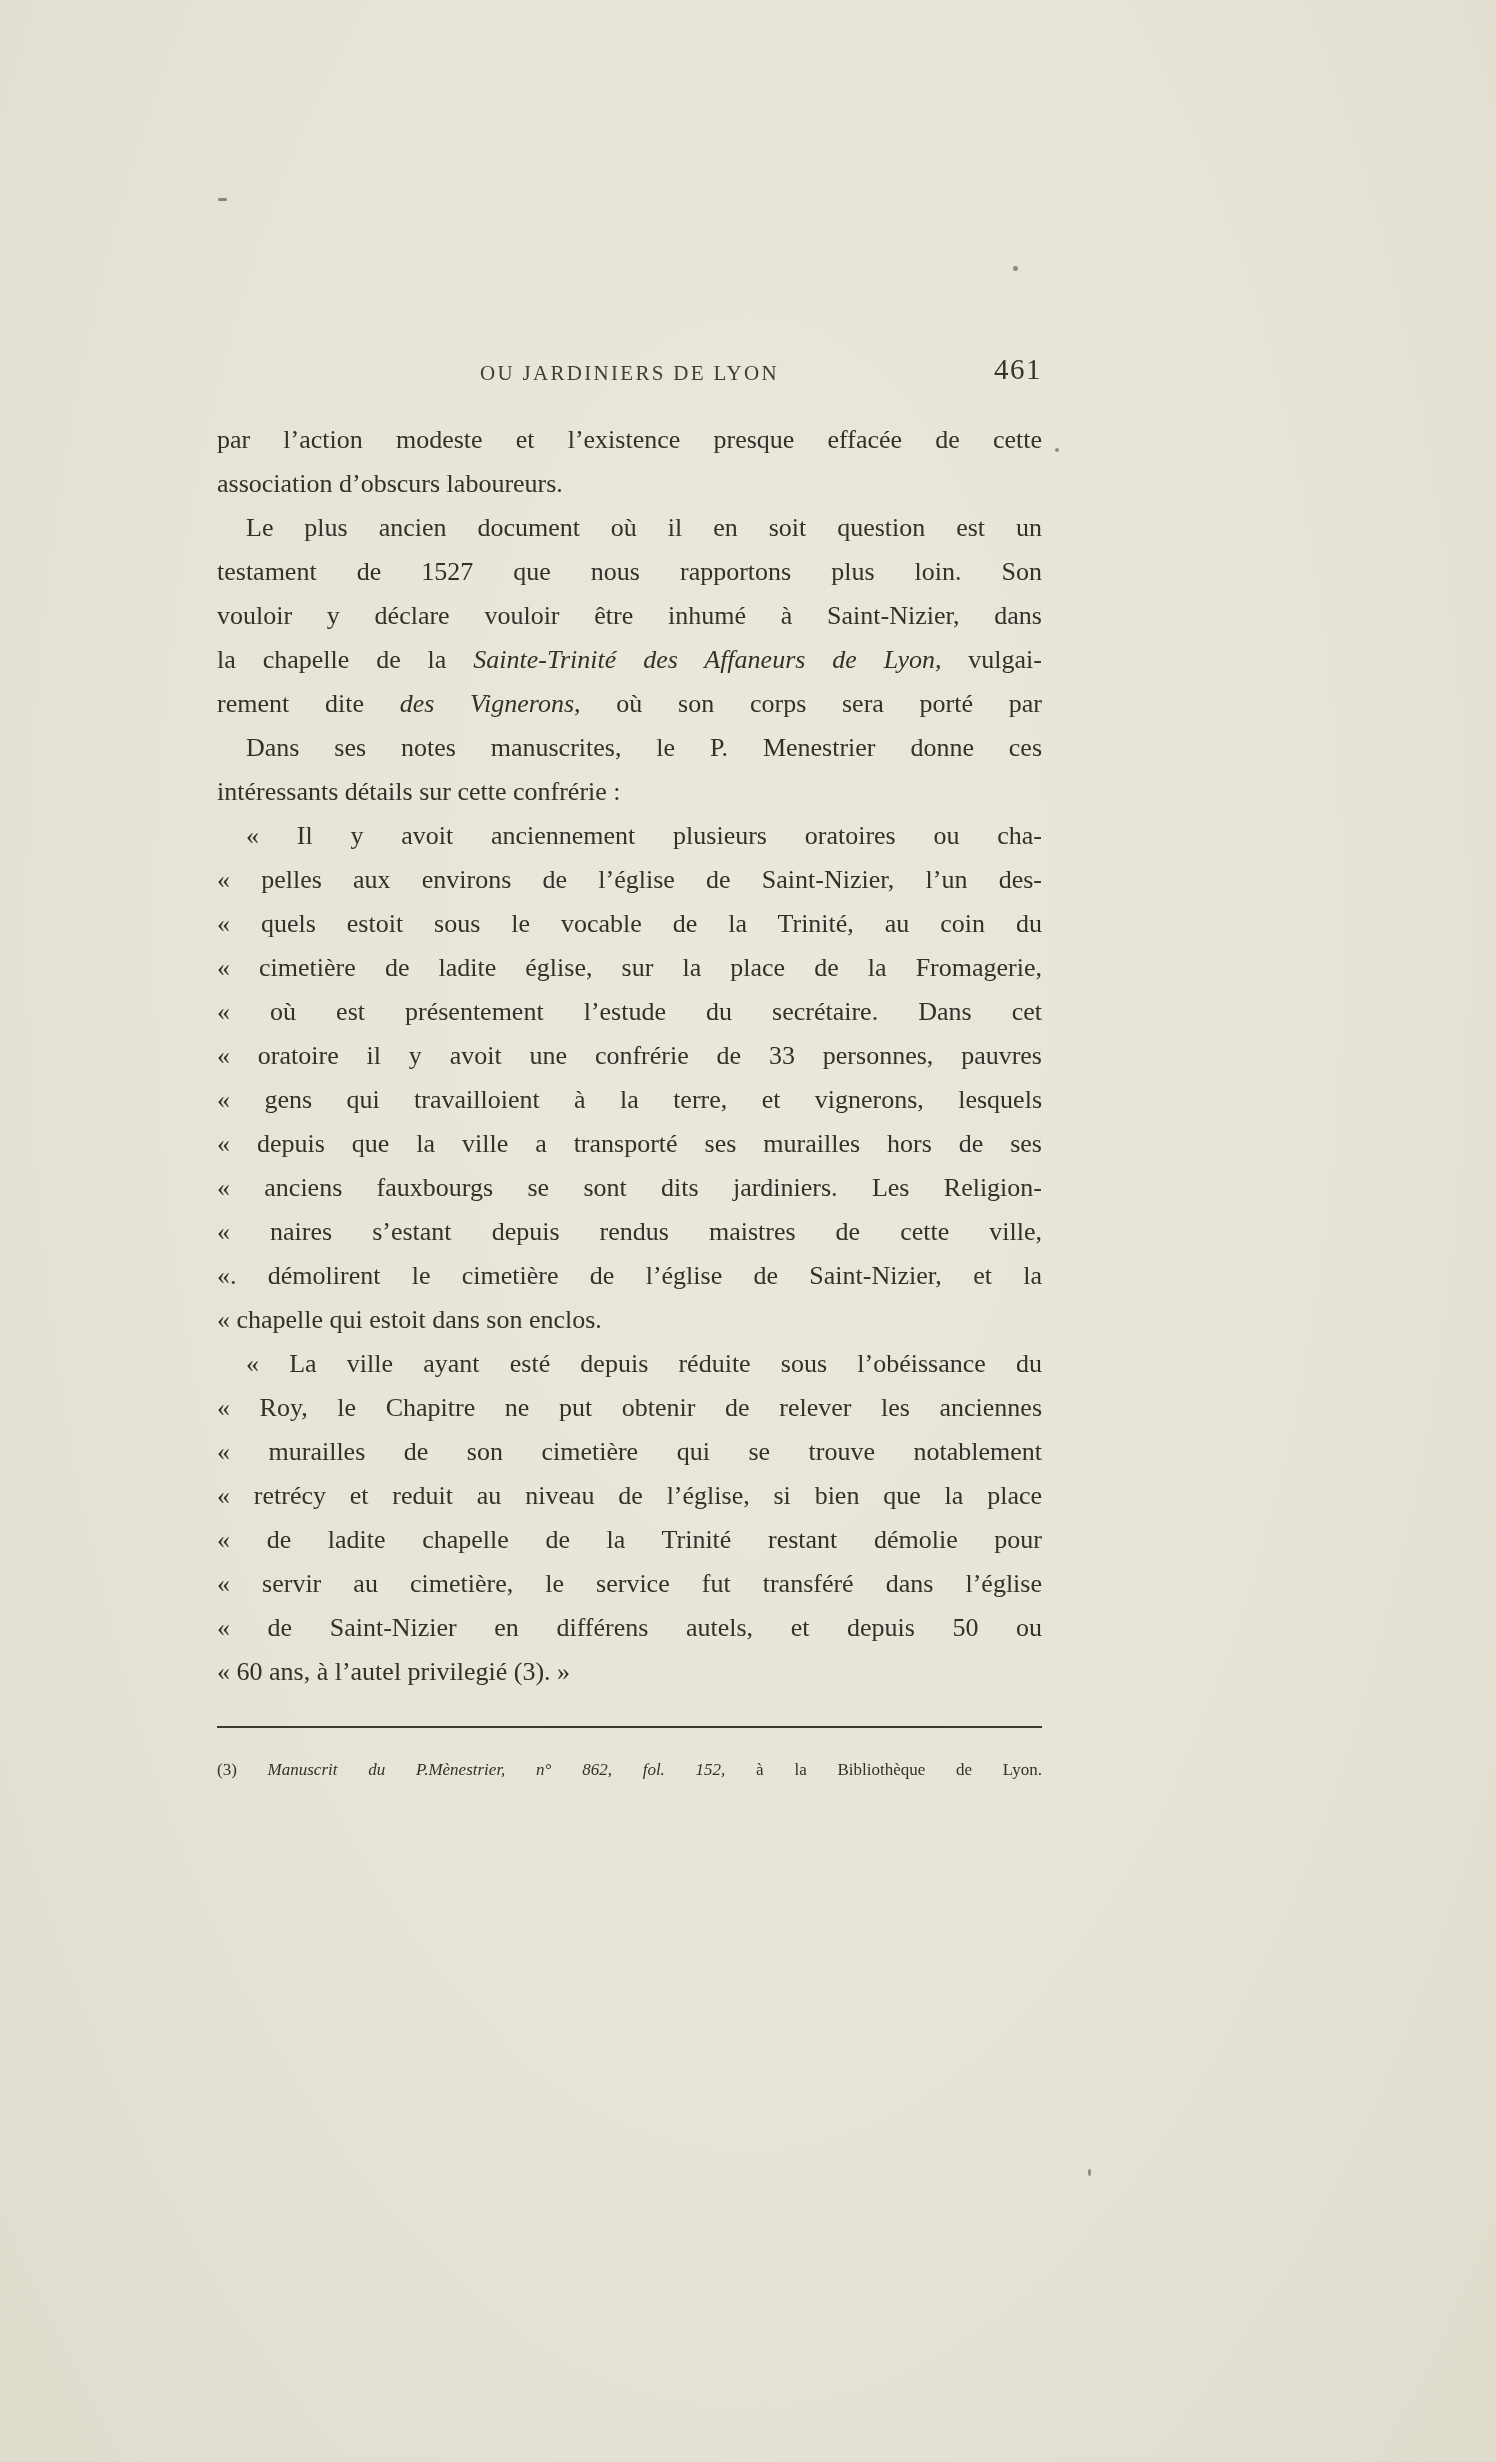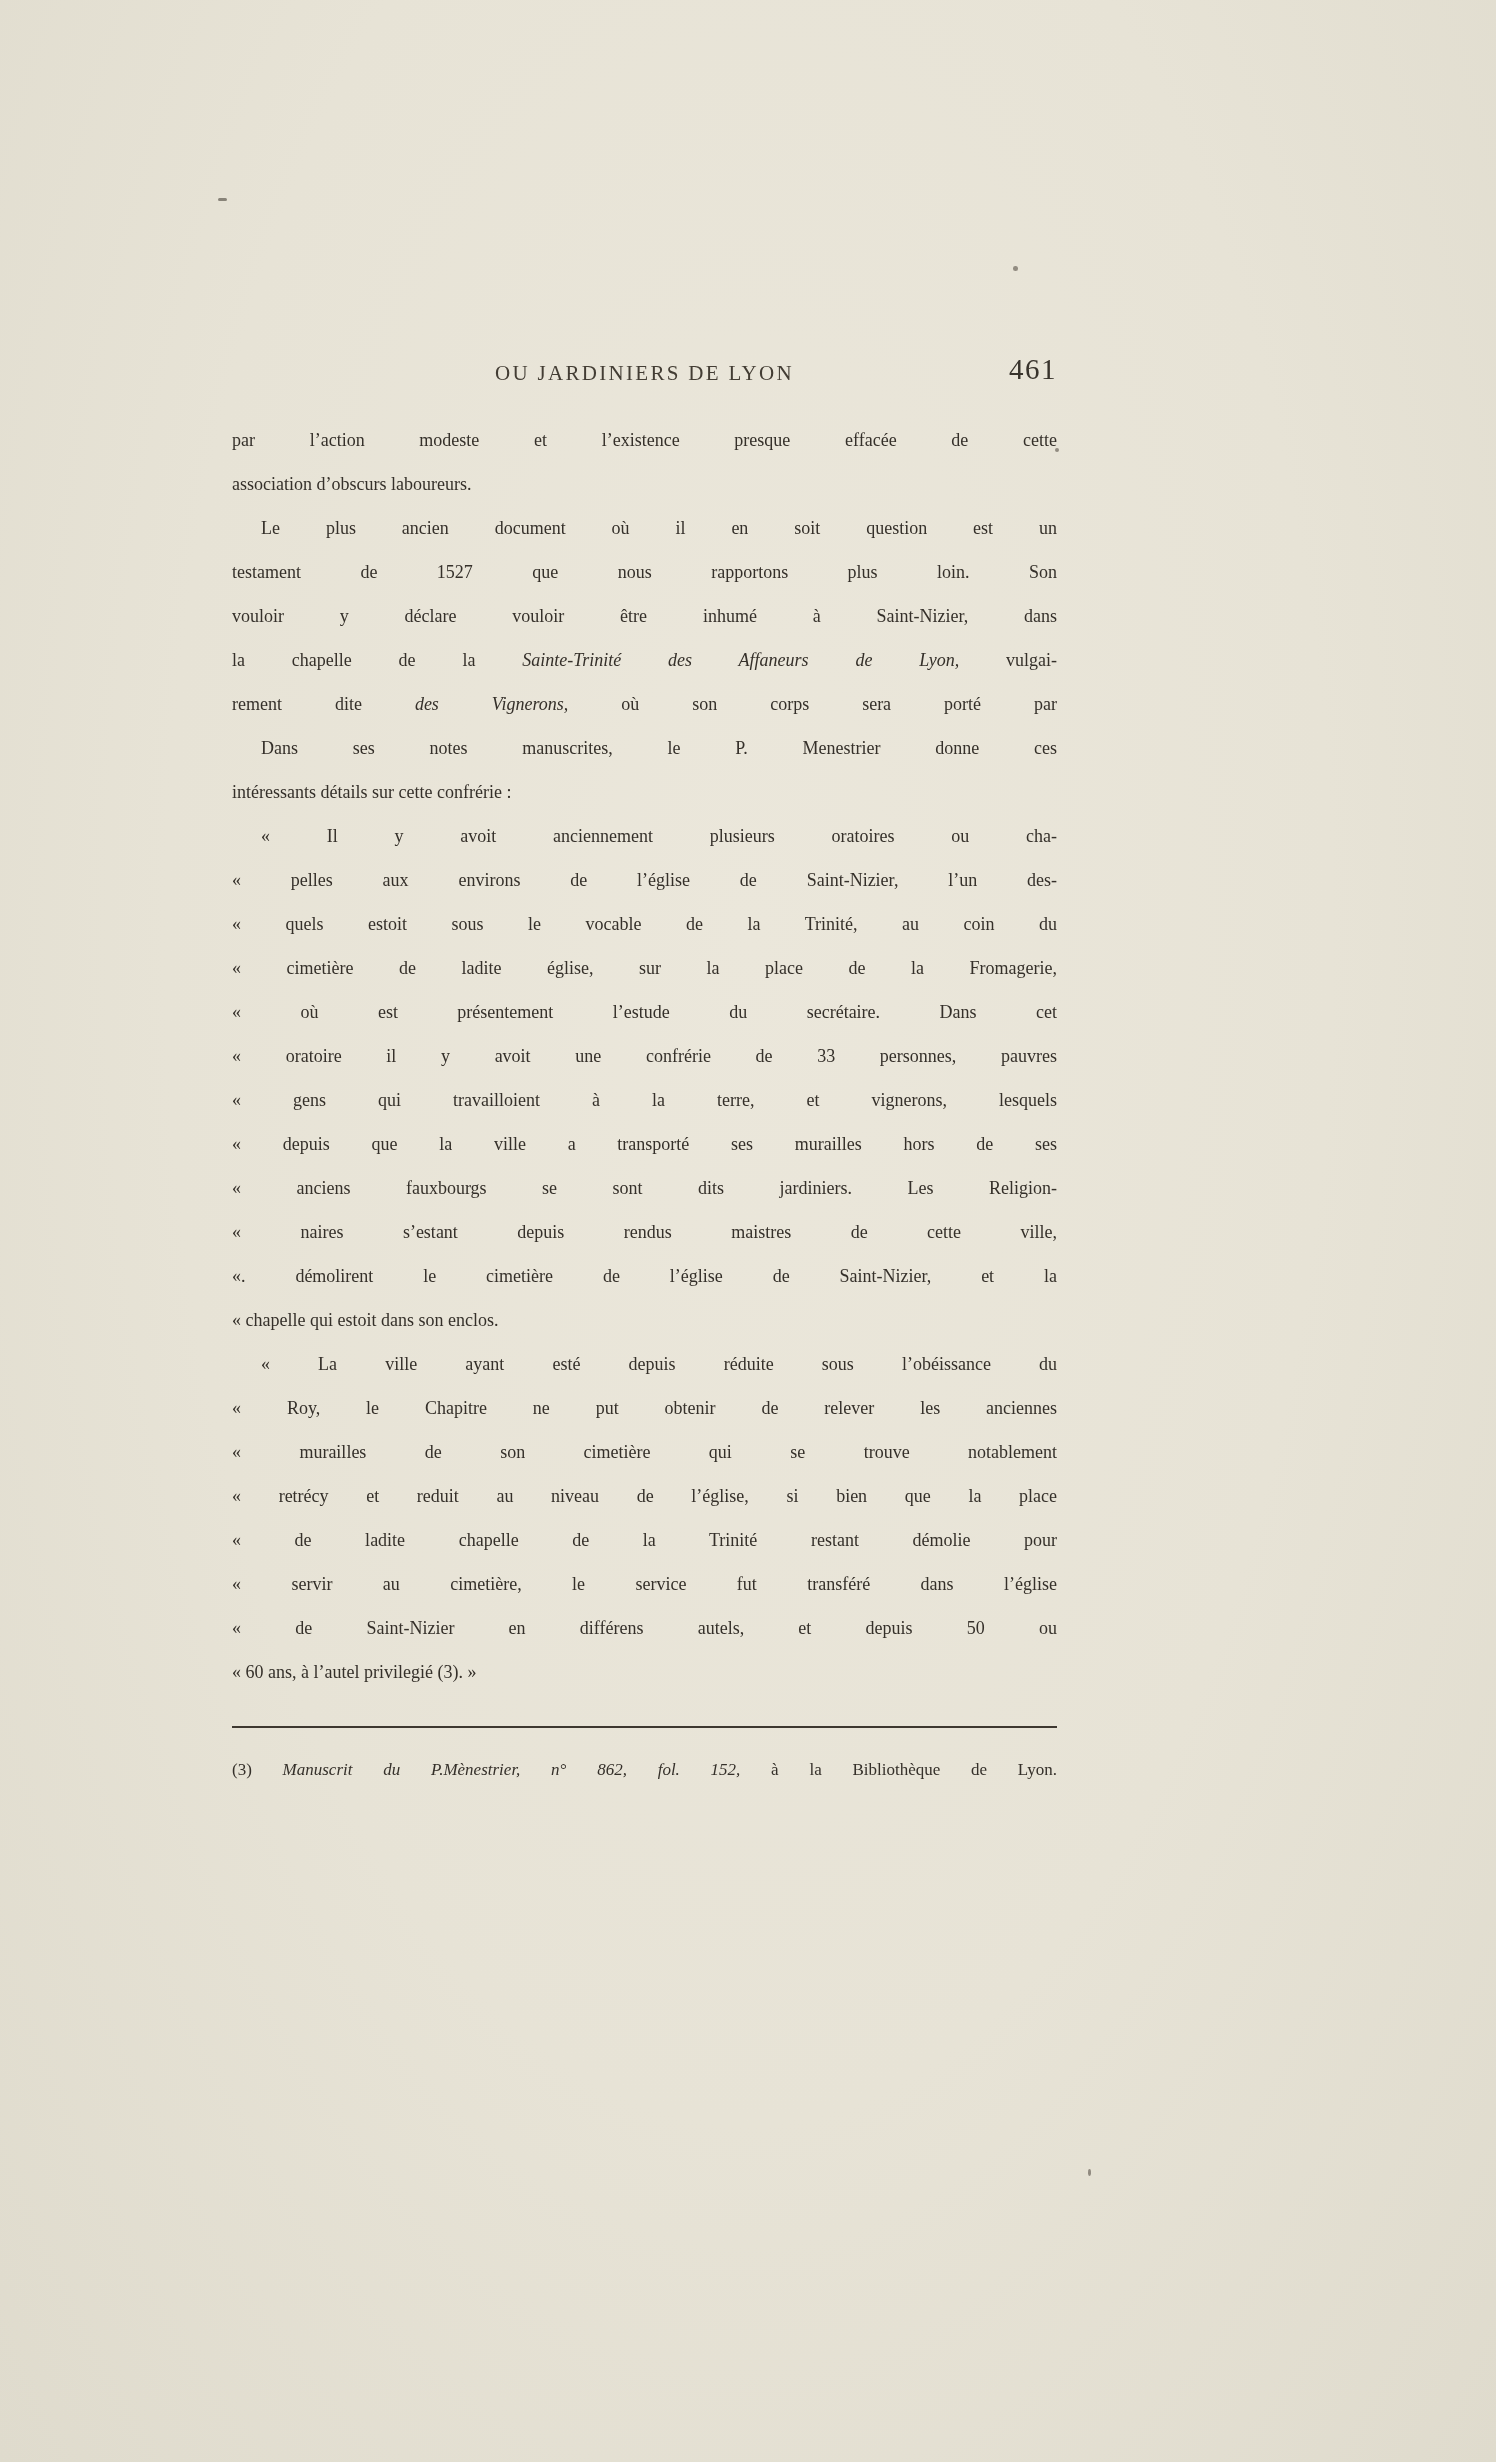--- a/index.html
+++ b/index.html
@@ -15,21 +15,21 @@
   .page {
     position: relative;
     width: 1497px;
     height: 2462px;
     background: radial-gradient(ellipse at 50% 38%, #ebe7db 0%, #e7e3d6 55%, #dfdbcd 100%);
     font-family: "Liberation Serif", serif;
     color: var(--ink, #35302a);
   }
   .column {
     position: absolute;
-    left: 232px;
+    left: 217px;
     top: 361px;
     width: 825px;
   }
   .header {
     position: relative;
     height: 34px;
   }
   .running-title {
     display: block;
     text-align: center;
@@ -40,21 +40,21 @@
   .page-number {
     position: absolute;
     right: 0;
     top: -7.7px;
     font-size: 29px;
     letter-spacing: 1.5px;
     color: #38332c;
   }
   .body-text {
     margin-top: 23px;
-    font-size: 18px;
+    font-size: 26px;
     line-height: 44px;
   }
   .line {
     text-align: justify;
     text-align-last: justify;
     -moz-text-align-last: justify;
   }
   .line.end {
     text-align-last: left;
     -moz-text-align-last: left;

